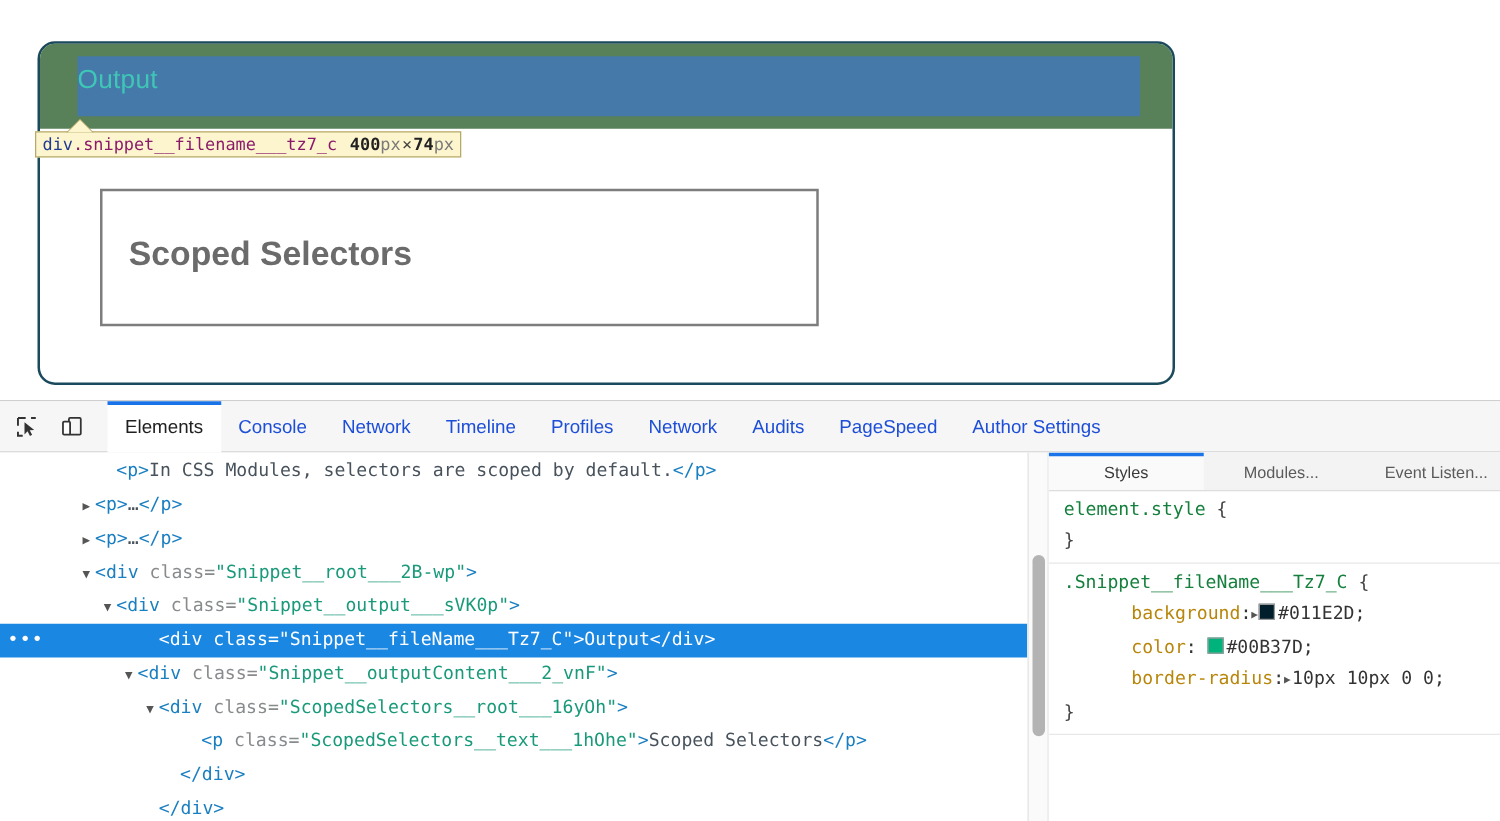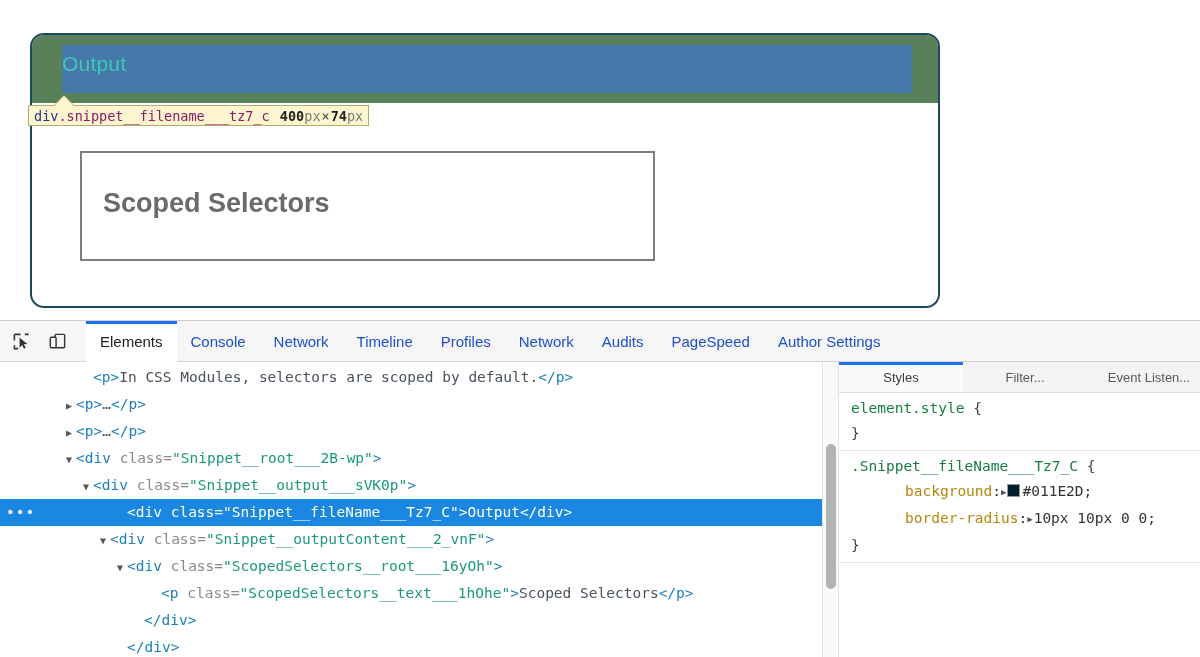--- a/index.html
+++ b/index.html
@@ -397,34 +397,35 @@
     <div id="dom-scroll-track">
       <div id="dom-scroll-thumb"></div>
     </div>
 
     <div id="styles-pane">
       <div id="styles-tabs">
           <div class="st-tab active">
             <span>Styles</span>
           </div>
           <div class="st-tab">
-            <span>Filter...</span>
+            <span>Modules...</span>
           </div>
           <div class="st-tab">
             <span>Event Listen...</span>
           </div>
         </div>
       <div id="styles-rules">
           <div class="rule-block">
             <div><span class="sel">element.style</span><span class="brace"> {</span></div>
             <div class="brace rule-close">}</div>
           </div>
           <div class="rule-block">
             <div><span class="sel">.Snippet__fileName___Tz7_C</span><span class="brace"> {</span></div>
             <div class="decl"><span class="prop">background</span><span class="pval">:</span><span class="tri">▶</span><span class="swatch checker" style="background: rgb(1, 30, 45);"></span><span class="pval">#011E2D</span><span class="pval">;</span></div>
+            <div class="decl"><span class="prop">color</span><span class="pval">:  </span><span class="swatch" style="background: rgb(0, 179, 125);"></span><span class="pval">#00B37D</span><span class="pval">;</span></div>
             <div class="decl"><span class="prop">border-radius</span><span class="pval">:</span><span class="tri">▶</span><span class="pval">10px 10px 0 0</span><span class="pval">;</span></div>
             <div class="brace rule-close">}</div>
           </div>
         </div>
     </div>
 
   </div>
 </div>
 
 </body></html>

